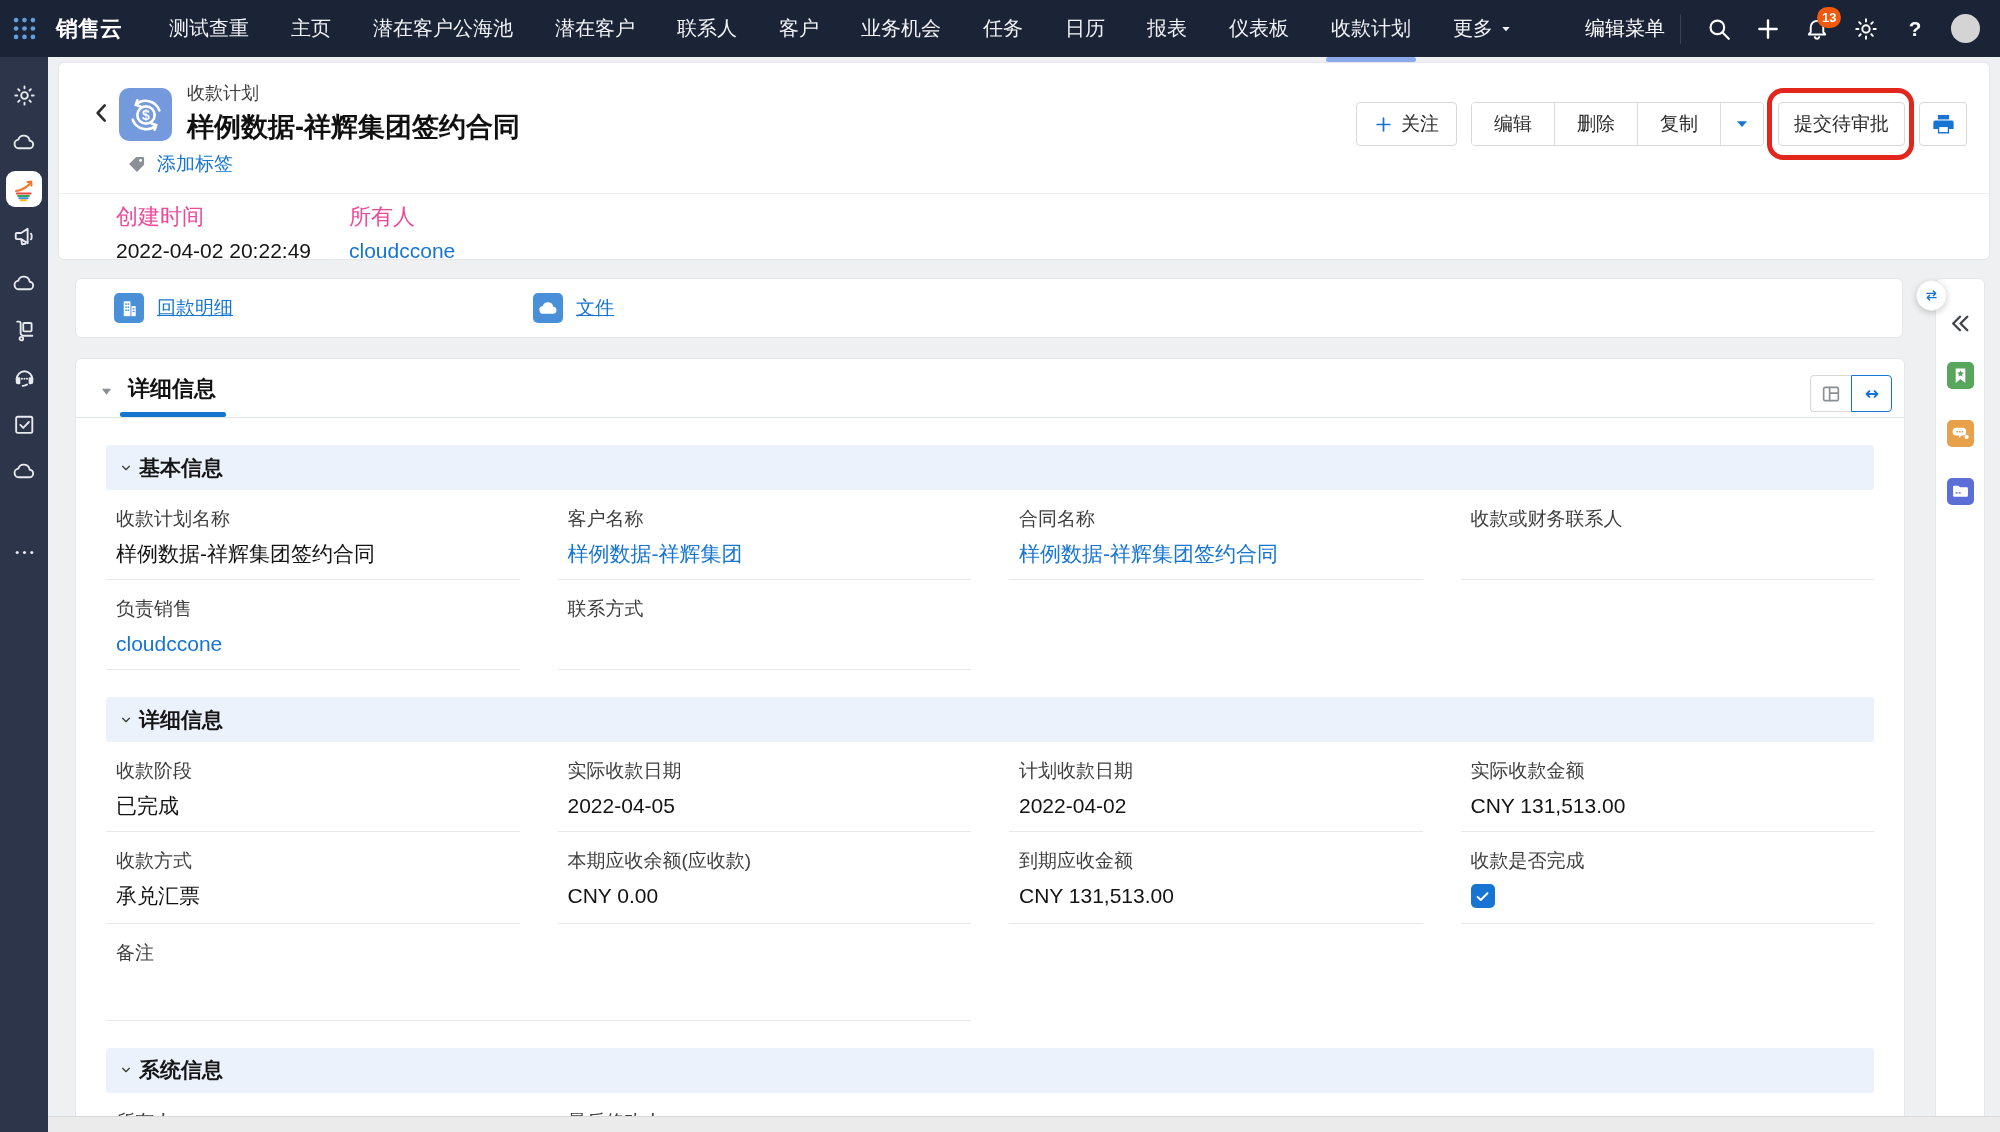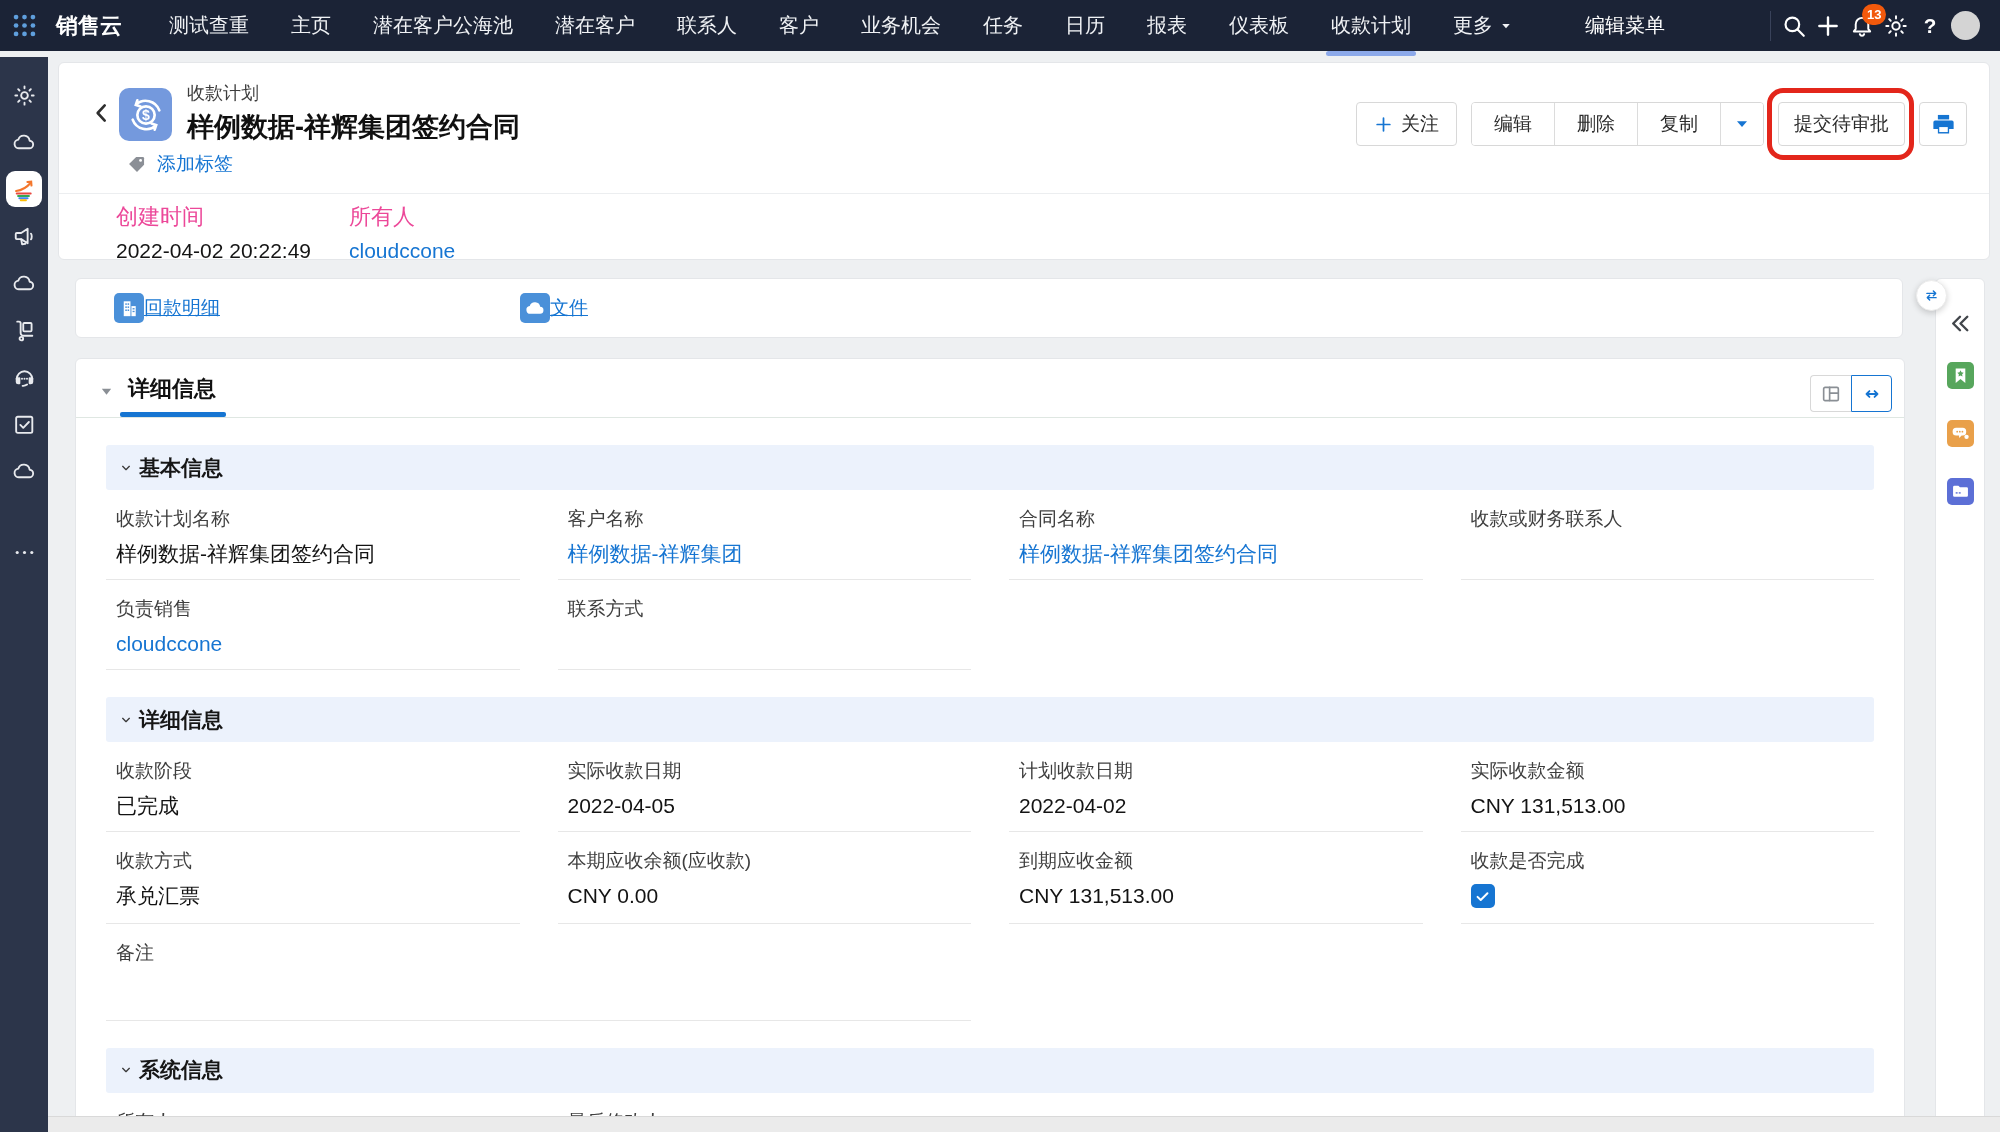--- a/index.html
+++ b/index.html
@@ -1,31 +1,31 @@
 <!DOCTYPE html>
 <html><head>
 <meta charset="utf-8">
 <style>
   html,body{margin:0;padding:0}
   body{width:2000px;height:1132px;position:relative;overflow:hidden;background:#eef0f2;
        font-family:"Liberation Sans","DejaVu Sans",sans-serif;-webkit-font-smoothing:antialiased}
   svg{display:block}
 
   
-  .topnav{position:absolute;top:0;left:0;right:0;height:51px;background:#1b2336;display:flex;align-items:center;color:#fff;z-index:5}
+  .topnav{position:absolute;top:0;left:0;right:0;height:57px;background:#1b2336;display:flex;align-items:center;color:#fff;z-index:5}
   .launcher{width:48px;height:57px;display:flex;align-items:center;justify-content:center;color:#5f9fdd;cursor:pointer}
   .launcher svg{width:27px;height:27px}
   .brand{font-size:22px;font-weight:bold;margin:0 26px 0 8px;white-space:nowrap}
   .nav-items{display:flex;align-items:center;height:100%}
   .nav-item{position:relative;height:100%;display:flex;align-items:center;padding:8px 21px;font-size:20px;color:#f0f2f5;cursor:pointer;white-space:nowrap}
   .nav-item.active::after{content:'';position:absolute;left:16px;right:16px;bottom:3px;height:5px;border-radius:3px;background:#8ca9ea}
   .nav-caret{margin-left:7px;display:flex}
   .nav-caret svg{width:12px;height:12px}
   .edit-menu{font-size:20px;margin-left:52px;cursor:pointer;white-space:nowrap}
-  .nav-right{margin-left:auto;display:flex;align-items:center;gap:8px;padding-right:20px}
+  .nav-right{margin-left:auto;display:flex;align-items:center;gap:23px;padding-right:20px}
   .nav-divider{width:1px;height:30px;background:#39425a;margin-right:2px}
   .nav-icon{width:26px;height:26px;color:#fff;cursor:pointer;position:relative}
   .nav-icon svg{width:26px;height:26px}
   .badge{position:absolute;top:-9px;left:13px;min-width:13px;height:21px;border-radius:11px;background:#f2590c;color:#fff;
          font-size:13px;font-weight:bold;display:flex;align-items:center;justify-content:center;padding:0 5px}
   .avatar{width:29px;height:29px;border-radius:50%;background:#d4d4d4;cursor:pointer}
 
   
   .sidebar{position:absolute;top:57px;left:0;bottom:0;width:48px;background:#2c354a;display:flex;flex-direction:column;align-items:center;padding-top:20px;z-index:4}
   .side-item{width:36px;height:36px;display:flex;align-items:center;justify-content:center;margin-bottom:11px;color:#e8eaee;cursor:pointer;flex:none}
@@ -61,21 +61,21 @@
   .btn-print{width:46px;padding:0;color:#1675d2}
   .btn-print svg{width:27px;height:27px}
   .head-divider{position:absolute;left:0;right:0;top:130px;border-top:1px solid #eceef0}
   .meta-row{position:absolute;left:57px;top:139px;display:flex}
   .meta-block{margin-right:0;min-width:233px}
   .m-label{font-size:22px;color:#ec4899}
   .m-value{font-size:21px;color:#141414;margin-top:7px}
   .m-value.link{color:#1675d2;cursor:pointer}
 
   .related-card{left:75px;top:278px;width:1828px;height:60px;display:flex;align-items:center;padding-left:38px;box-sizing:border-box}
-  .rel-item{display:flex;align-items:center;cursor:pointer}
+  .rel-item{display:flex;align-items:center;gap:13px;cursor:pointer}
   .rel-item + .rel-item{margin-left:300px}
   .sq-icon{width:30px;height:30px;border-radius:5px;background:#4a90d9;display:flex;align-items:center;justify-content:center;flex:none}
   .sq-icon svg{width:23px;height:23px}
   .rel-label{font-size:19px;color:#1675d2;text-decoration:underline}
 
   .toggle-fab{position:absolute;left:1916px;top:280px;width:29px;height:29px;border-radius:50%;background:#fff;border:1px solid #ececec;
               box-shadow:0 2px 6px rgba(0,0,0,.18);display:flex;align-items:center;justify-content:center;color:#1675d2;z-index:3;cursor:pointer}
   .toggle-fab svg{width:17px;height:17px}
 
   .right-strip{left:1935px;top:278px;width:50px;bottom:0;border-radius:6px 6px 0 0;display:flex;flex-direction:column;align-items:center;padding-top:32px;box-sizing:border-box}

